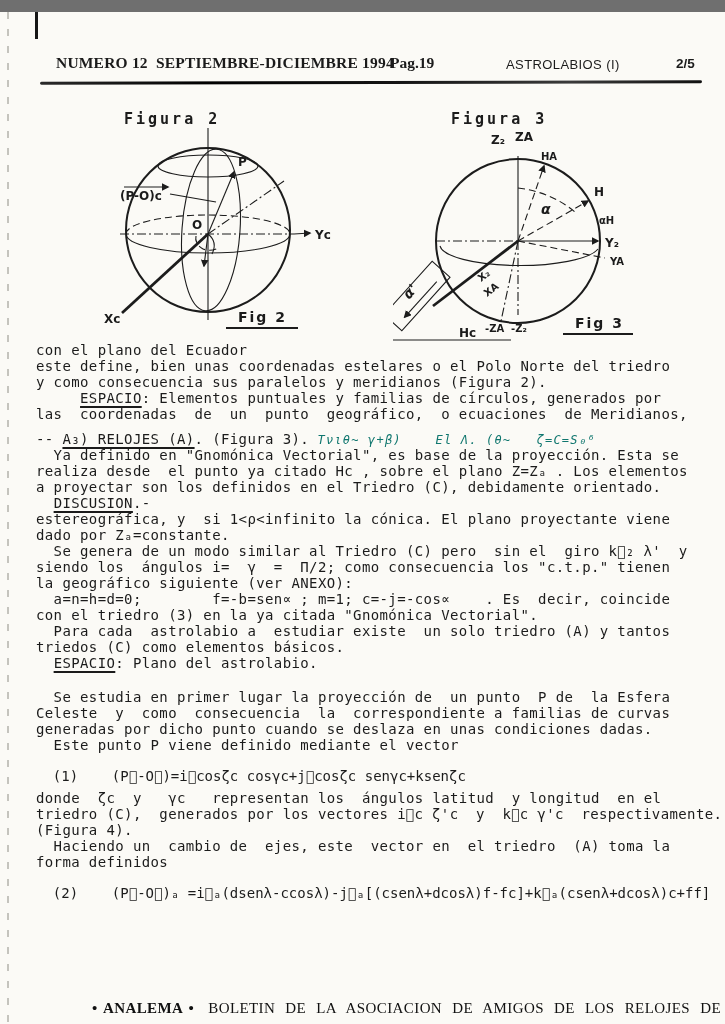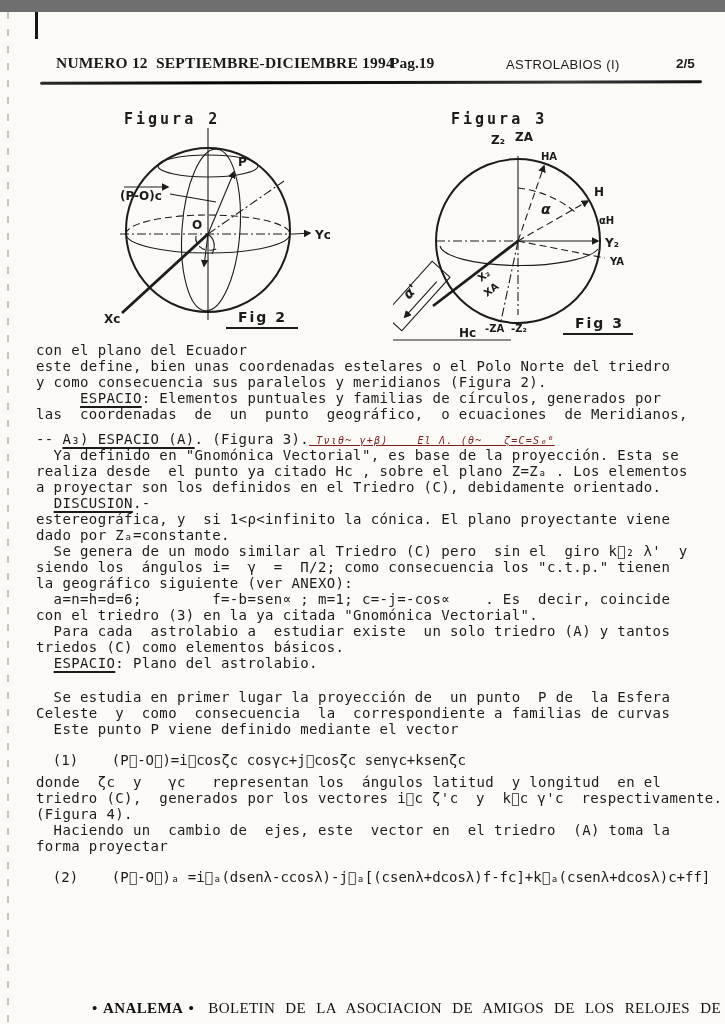--- a/index.html
+++ b/index.html
@@ -29,21 +29,21 @@
   .flbl{font:700 12px "DejaVu Sans",sans-serif;fill:#1b1b1b;}
   .fsm{font:700 10px "DejaVu Sans",sans-serif;fill:#1b1b1b;}
   .fit{font:italic 700 14px "DejaVu Sans",sans-serif;fill:#1b1b1b;}
   .fcap{font:700 14px "DejaVu Sans",sans-serif;letter-spacing:2px;fill:#1b1b1b;}
   
   .body-text{position:absolute;left:36px;top:330px;width:680px;}
   .ln{white-space:pre;height:16px;line-height:16px;font-size:14px;letter-spacing:.38px;}
   .ln.sp{height:9px;}
   .ln.eq{letter-spacing:0;margin:6px 0;}
   .u{text-decoration:underline;text-underline-offset:3px;text-decoration-thickness:1.5px;}
-  .hw{color:#7f1d1d;font-style:italic;font-size:10px;letter-spacing:1.2px;text-decoration:underline;}
+  .hw{color:#0f766e;font-style:italic;font-size:12px;letter-spacing:1.2px;}
   
   .footer{position:absolute;left:92px;top:988px;font:400 15px "Liberation Serif",serif;
         letter-spacing:.4px;word-spacing:6px;white-space:pre;color:#111;}
   .footer .brand{margin-right:14px;font-weight:700;word-spacing:2px;}
 </style>
 </head>
 <body>
 
 <div class="page">
 
@@ -134,46 +134,47 @@
     <line class="st st2" x1="170" y1="226" x2="240" y2="226"></line>
   </svg>
 
   <div class="body-text">
       <div class="ln"><span>con el plano del Ecuador</span></div>
       <div class="ln"><span>este define, bien unas coordenadas estelares o el Polo Norte del triedro</span></div>
       <div class="ln"><span>y como consecuencia sus paralelos y meridianos (Figura 2).</span></div>
       <div class="ln"><span>     </span><span class="u">ESPACIO</span><span>: Elementos puntuales y familias de círculos, generados por</span></div>
       <div class="ln"><span>las  coordenadas  de  un  punto  geográfico,  o ecuaciones  de Meridianos,</span></div>
       <div class="ln sp"></div>
-      <div class="ln"><span>-- </span><span class="u">A₃) ESPACIO (A)</span><span>. (Figura 3).</span><span class="hw"> Tνιθ~ γ+β)    El Λ. (θ~   ζ=C=S₀⁶</span></div>
+      <div class="ln"><span>-- </span><span class="u">A₃) RELOJES (A)</span><span>. (Figura 3).</span><span class="hw"> Tνιθ~ γ+β)    El Λ. (θ~   ζ=C=S₀⁶</span></div>
       <div class="ln"><span>  Ya definido en "Gnomónica Vectorial", es base de la proyección. Esta se</span></div>
       <div class="ln"><span>realiza desde  el punto ya citado Hc , sobre el plano Z=Zₐ . Los elementos</span></div>
       <div class="ln"><span>a proyectar son los definidos en el Triedro (C), debidamente orientado.</span></div>
       <div class="ln"><span>  </span><span class="u">DISCUSION</span><span>.-</span></div>
       <div class="ln"><span>estereográfica, y  si 1&lt;ρ&lt;infinito la cónica. El plano proyectante viene</span></div>
       <div class="ln"><span>dado por Zₐ=constante.</span></div>
       <div class="ln"><span>  Se genera de un modo similar al Triedro (C) pero  sin el  giro k⃗₂ λ'  y</span></div>
       <div class="ln"><span>siendo los  ángulos i=  γ  =  Π/2; como consecuencia los "c.t.p." tienen</span></div>
       <div class="ln"><span>la geográfico siguiente (ver ANEXO):</span></div>
-      <div class="ln"><span>  a=n=h=d=6;        f=-b=sen∝ ; m=1; c=-j=-cos∝    . Es  decir, coincide</span></div>
+      <div class="ln"><span>  a=n=h=d=0;        f=-b=sen∝ ; m=1; c=-j=-cos∝    . Es  decir, coincide</span></div>
       <div class="ln"><span>con el triedro (3) en la ya citada "Gnomónica Vectorial".</span></div>
       <div class="ln"><span>  Para cada  astrolabio a  estudiar existe  un solo triedro (A) y tantos</span></div>
       <div class="ln"><span>triedos (C) como elementos básicos.</span></div>
       <div class="ln"><span>  </span><span class="u">ESPACIO</span><span>: Plano del astrolabio.</span></div>
       <div class="ln sp"></div>
       <div class="ln sp"></div>
       <div class="ln"><span>  Se estudia en primer lugar la proyección de  un punto  P de  la Esfera</span></div>
       <div class="ln"><span>Celeste  y  como  consecuencia  la  correspondiente a familias de curvas</span></div>
+      <div class="ln"><span>generadas por dicho punto cuando se deslaza en unas condiciones dadas.</span></div>
       <div class="ln"><span>  Este punto P viene definido mediante el vector</span></div>
       <div class="ln sp"></div>
       <div class="ln eq"><span>  (1)    (P⃗-O⃗)=i⃗cosζc cosγc+j⃗cosζc senγc+ksenζc</span></div>
       <div class="ln"><span>donde  ζc  y   γc   representan los  ángulos latitud  y longitud  en el</span></div>
       <div class="ln"><span>triedro (C),  generados por los vectores i⃗c ζ'c  y  k⃗c γ'c  respectivamente.</span></div>
       <div class="ln"><span>(Figura 4).</span></div>
       <div class="ln"><span>  Haciendo un  cambio de  ejes, este  vector en  el triedro  (A) toma la</span></div>
-      <div class="ln"><span>forma proyectar</span></div>
+      <div class="ln"><span>forma definidos</span></div>
       <div class="ln sp"></div>
       <div class="ln eq"><span>  (2)    (P⃗-O⃗)ₐ =i⃗ₐ(dsenλ-ccosλ)-j⃗ₐ[(csenλ+dcosλ)f-fc]+k⃗ₐ(csenλ+dcosλ)c+ff]</span></div>
     </div>
 
   <div class="footer"><span class="brand">• ANALEMA •</span><span>BOLETIN DE LA ASOCIACION DE AMIGOS DE LOS RELOJES DE SOL</span></div>
 
 </div>
 
 </body></html>

